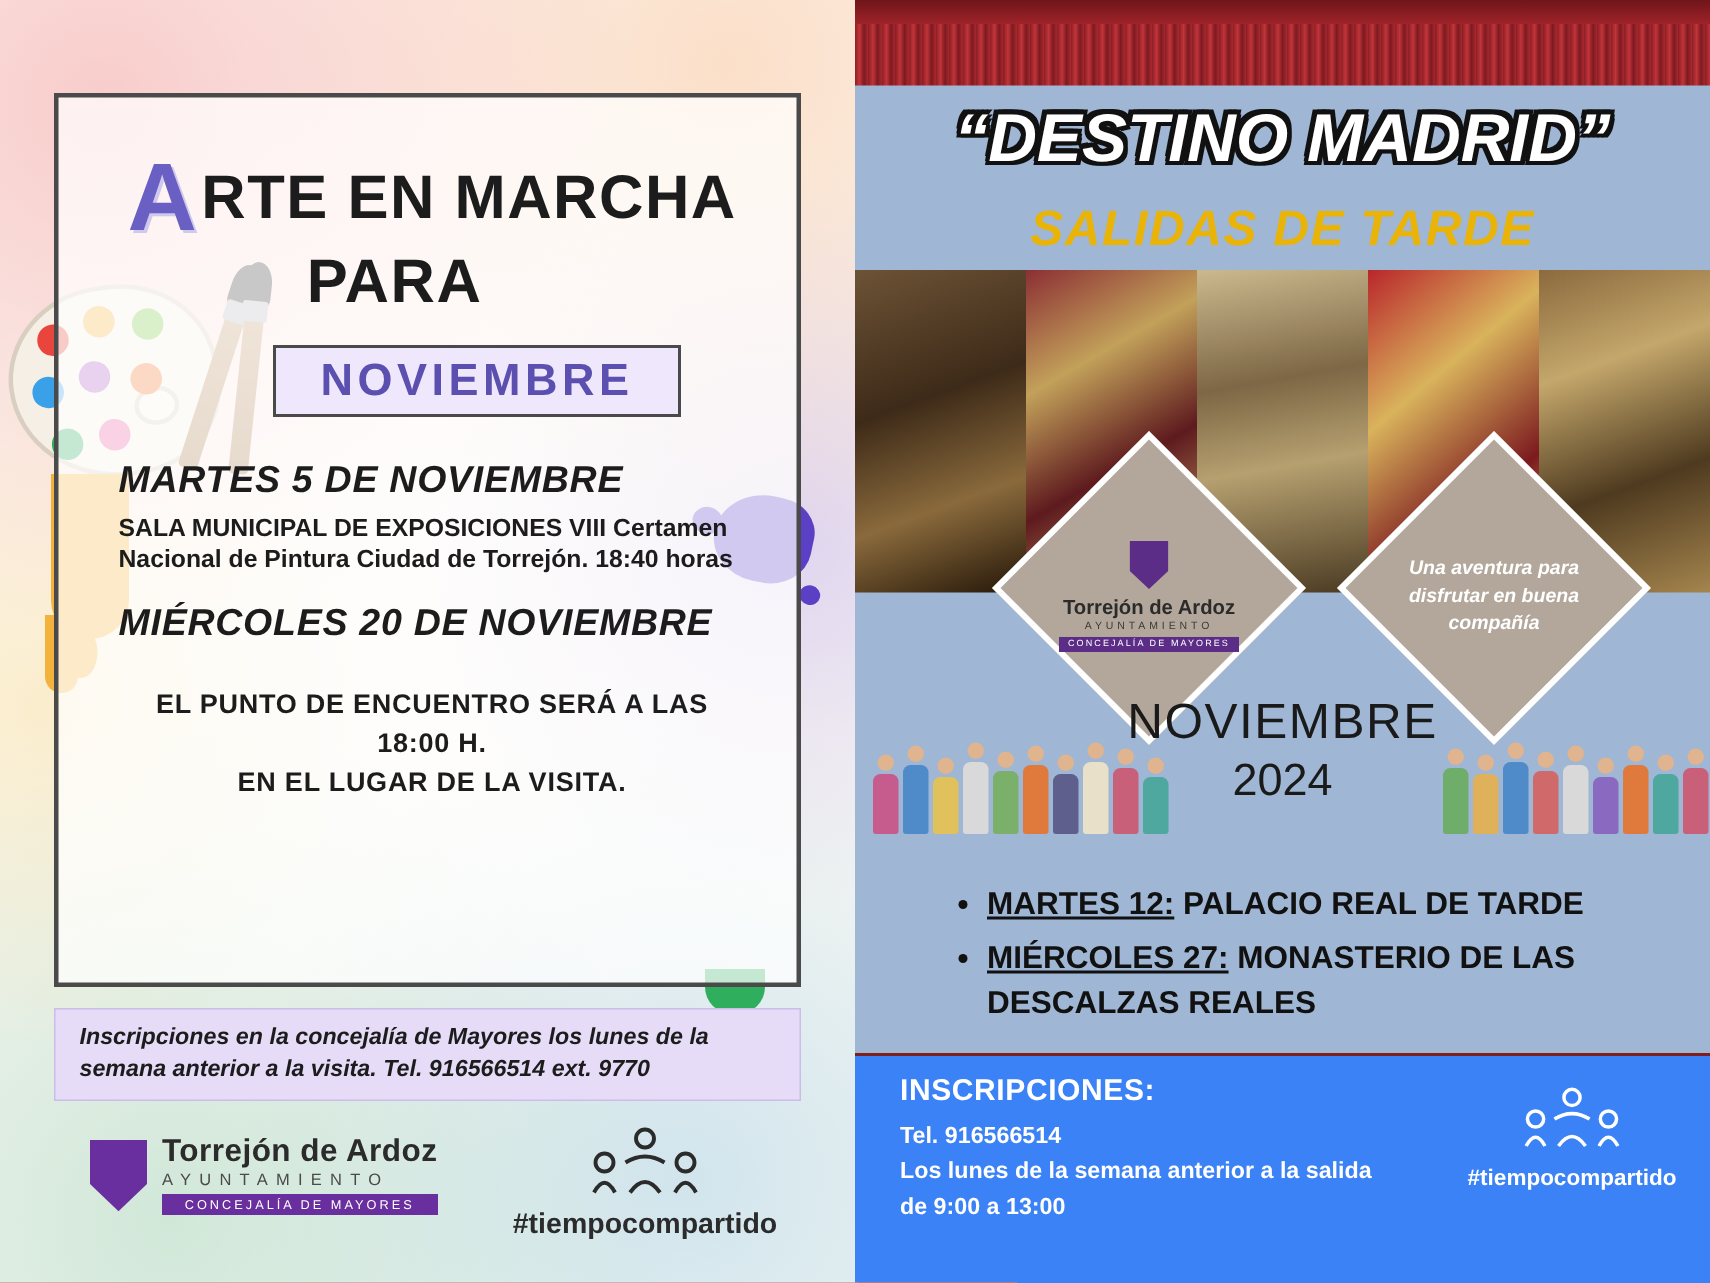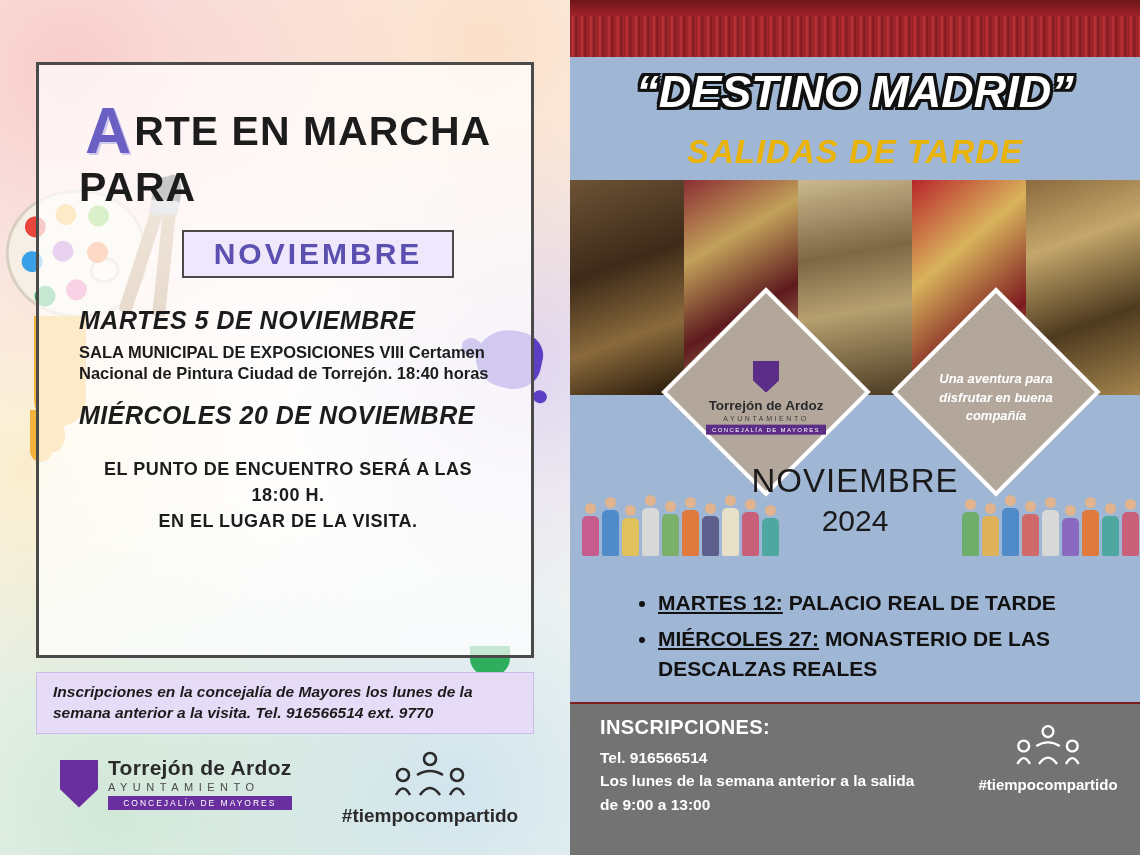--- a/index.html
+++ b/index.html
@@ -29,21 +29,21 @@
   }
   .frame {
     position:absolute;
     left:36px; top:62px; width:498px; height:596px;
     background:rgba(255,255,255,0.72);
     border:3px solid #4a4a4a;
   }
   .title-block { padding:26px 30px 0 40px; }
   .t-line { font-weight:bold; letter-spacing:1px; color:#1c1c1c; line-height:1; }
   .t-line1 { font-size:41px; text-align:left; padding-left:6px; }
-  .t-line2 { font-size:41px; text-align:left; padding-right:54px; margin-top:12px;}
+  .t-line2 { font-size:41px; text-align:center; padding-right:54px; margin-top:12px;}
   .t-line3 { font-size:41px; text-align:right; padding-right:14px; margin-top:10px;}
   .cap-a {
     display:inline-block; font-size:64px; color:#6a5fc2; font-weight:bold;
     position:relative; top:8px; margin-right:2px;
     text-shadow:2px 2px 0 #cfc9ee;
   }
   .cap-m {
     display:inline-block; font-size:64px; color:#e8706a; font-weight:bold;
     position:relative; top:9px; margin-right:2px;
     text-shadow:2px 2px 0 #f6c7c2;
@@ -238,21 +238,21 @@
   .bullets {
     position:absolute; left:48px; top:572px; width:500px; color:#111;
   }
   .bullets li {
     font-size:21px; font-weight:bold; line-height:1.42; margin-bottom:6px;
   }
   .bullets u { text-decoration:underline; }
 
   .red-footer {
     position:absolute; left:0; top:702px; width:570px; height:153px;
-    background:#737373; color:#fff;
+    background:#3b82f6; color:#fff;
   }
   .rf-title { position:absolute; left:30px; top:14px; font-size:20px; font-weight:bold; letter-spacing:.4px;}
   .rf-body { position:absolute; left:30px; top:44px; font-size:15.5px; font-weight:bold; line-height:1.5;}
   .rf-tiempo { position:absolute; right:22px; top:22px; width:140px; text-align:center; }
   .rf-tiempo .hashtag { font-size:15px; font-weight:bold; color:#fff; margin-top:4px;}
   .rf-sep { position:absolute; left:0; top:0; width:570px; height:2px; background:#7e1f1f; }
 </style>
 </head>
 <body>
 

